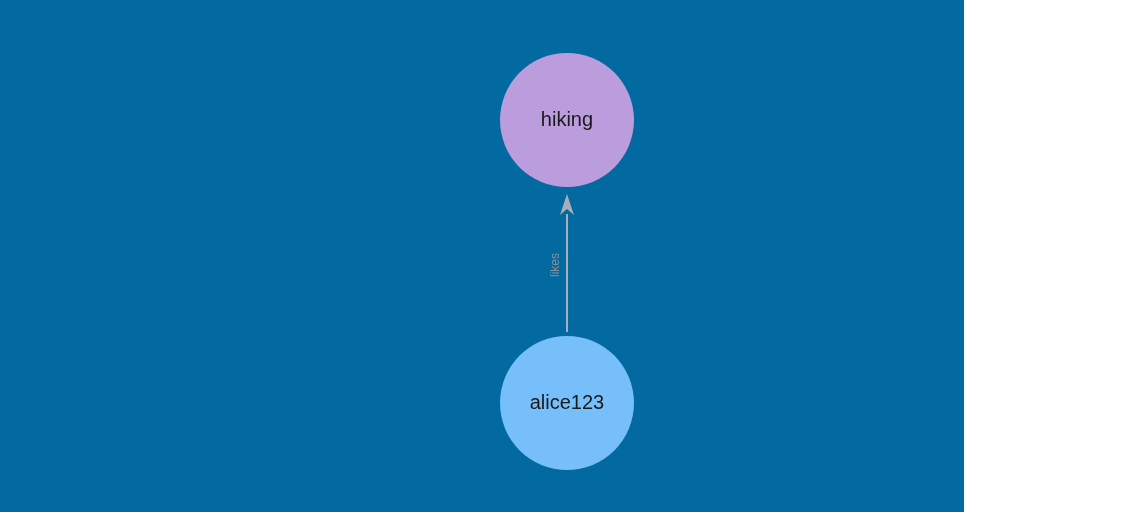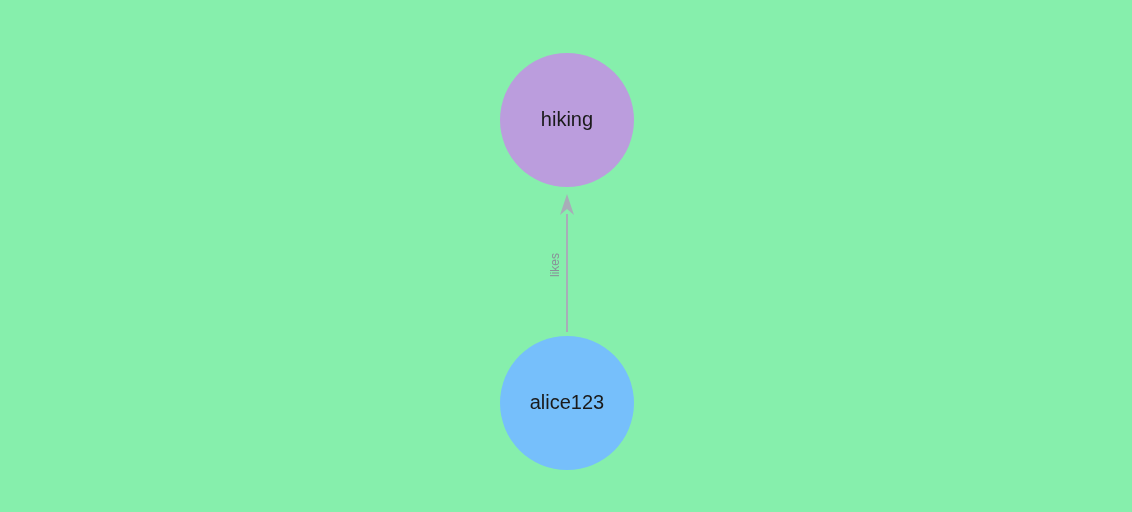--- a/index.html
+++ b/index.html
@@ -44,21 +44,21 @@
     font-family: "Liberation Sans", sans-serif;
     font-size: 12px;
     fill: #8a8f99;
     text-anchor: middle;
     dominant-baseline: middle;
   }
 </style>
 </head>
 <body style="width: 1132px; height: 512px;">
 
-<div id="graph-canvas" style="width: 1132px; height: 512px; background: #86efac;">
+<div id="graph-canvas" style="width: 964px; height: 512px; background: #0369a1;">
   <svg class="graph-svg" viewBox="0 0 1132 512" xmlns="http://www.w3.org/2000/svg">
 
     <g>
       <line class="edge-line" id="edge-line-0" x1="567" y1="332" x2="567" y2="214" stroke="#a8adb8" stroke-width="2"></line>
       <polygon id="edge-arrow-0" points="567,194 560,215 567,209.12 574,215" fill="#a8adb8"></polygon>
       <text class="edge-label" id="edge-label-0" x="556" y="265" fill="#8a8f99" font-size="12" transform="rotate(-90 556 265)">likes</text>
     </g>
 
     <g>
       <circle class="node-circle" id="node-circle-0" cx="567" cy="120" r="67" fill="#bb9ddd"></circle>

